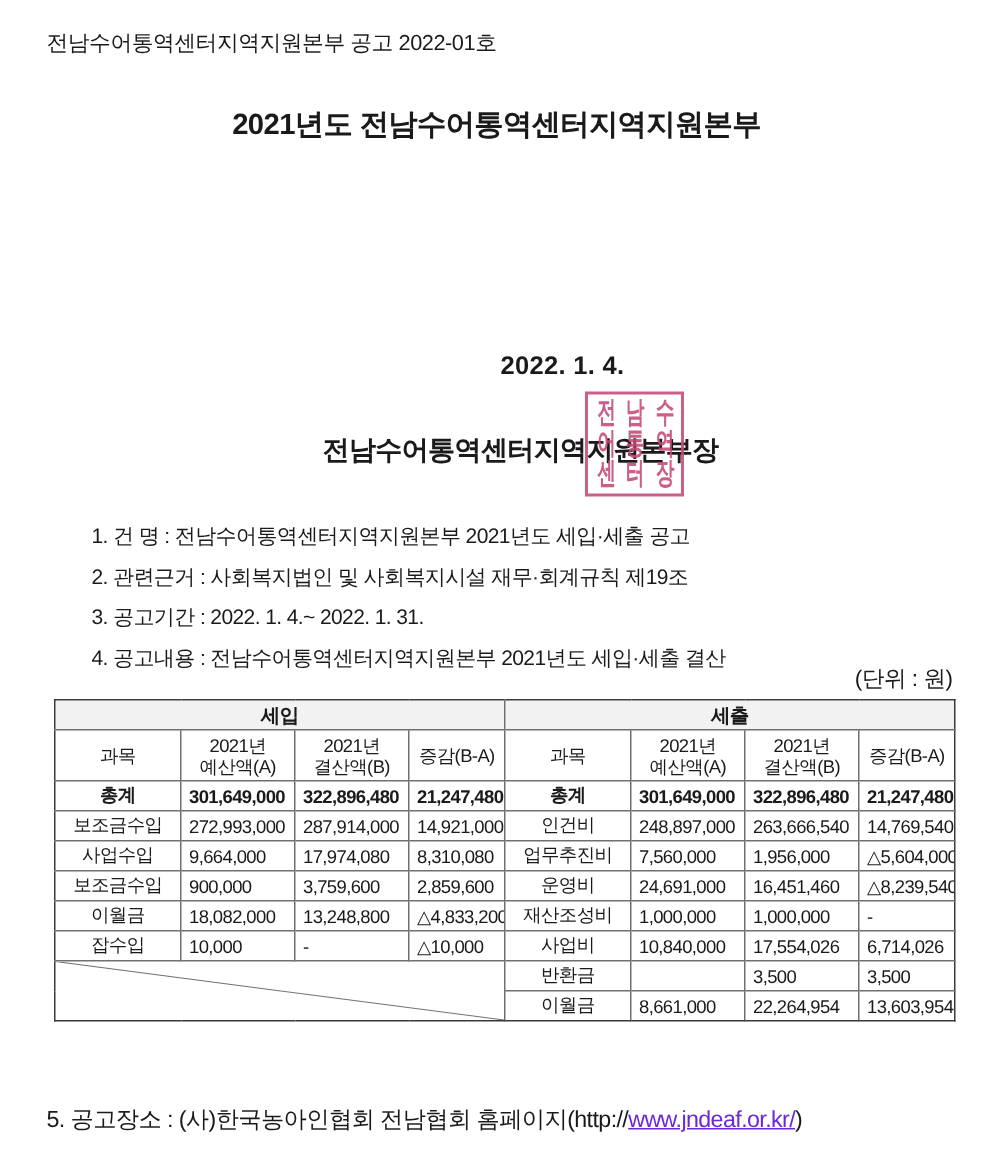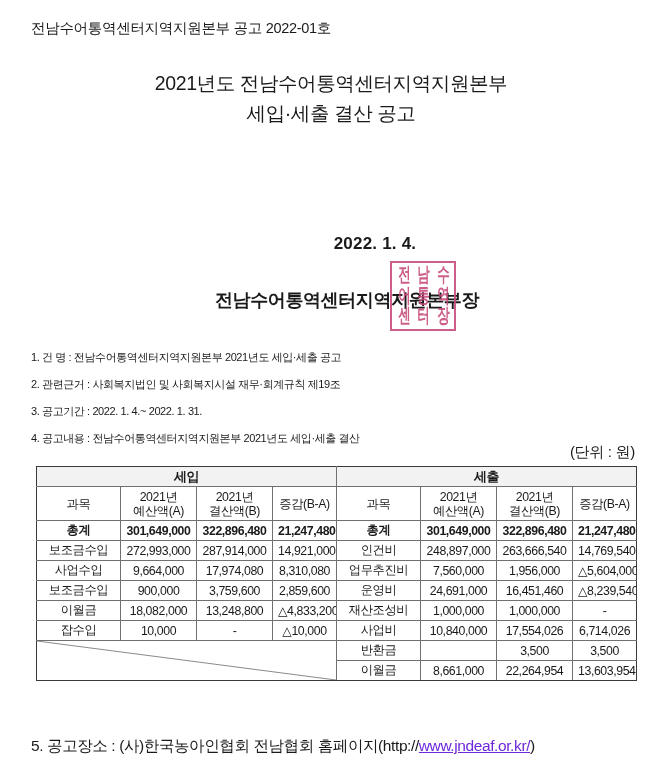--- a/index.html
+++ b/index.html
@@ -35,21 +35,21 @@
   
   .title-block {
     position: absolute;
     left: 0;
     top: 68px;
     width: 662px;
     text-align: center;
   }
   .title-line {
     font-size: 19.5px;
-    font-weight: normal;
+    font-weight: bold;
     letter-spacing: -0.4px;
     line-height: 30px;
     white-space: nowrap;
   }
 
   
   .intro {
     position: absolute;
     left: 0;
     top: 158px;
@@ -122,24 +122,25 @@
   }
 
   
   .list {
     position: absolute;
     left: 31px;
     top: 344px;
     width: 600px;
   }
   .list-item {
-    font-size: 11px;
+    font-size: 14px;
     letter-spacing: -0.4px;
     line-height: 27px;
     white-space: nowrap;
+    margin-left: 30px;
   }
 
   
   .unit-note {
     position: absolute;
     right: 27px;
     top: 443px;
     font-size: 15px;
     letter-spacing: -0.3px;
   }
@@ -179,21 +180,21 @@
     text-align: center;
     font-size: 12.3px;
     line-height: 14px;
     height: 34px;
     vertical-align: middle;
   }
   table.budget .total-row td {
     font-weight: bold;
   }
   td.lbl { text-align: center; }
-  td.num { text-align: center; padding-right: 7px; margin-top: 46px; }
+  td.num { text-align: left; padding-right: 7px; margin-top: 46px; }
   td.blank { }
   .outer-left  { border-left: 1.6px solid #3a3a3a !important; }
   .outer-right { border-right: 1.6px solid #3a3a3a !important; }
   .outer-top   { border-top: 1.6px solid #3a3a3a !important; }
   .outer-bot   { border-bottom: 1.6px solid #3a3a3a !important; }
   .mid-div     { border-left: 1.6px solid #3a3a3a !important; }
 
   td.diag {
     position: relative;
     padding: 0;
@@ -223,21 +224,20 @@
 </style>
 </head>
 <body>
 
 <div class="page">
 
   <div class="doc-header">전남수어통역센터지역지원본부 공고 2022-01호</div>
 
   <div class="title-block">
     <div class="title-line">2021년도 전남수어통역센터지역지원본부</div>
-    <div class="title-line">세입·세출 결산 공고</div>
   </div>
 
 
   <div class="doc-date">2022. 1. 4.</div>
 
   <div class="signature">전남수어통역센터지역지원본부장</div>
 
   <div class="seal">
     <div class="seal-inner">
       <span class="seal-glyph">전</span>

